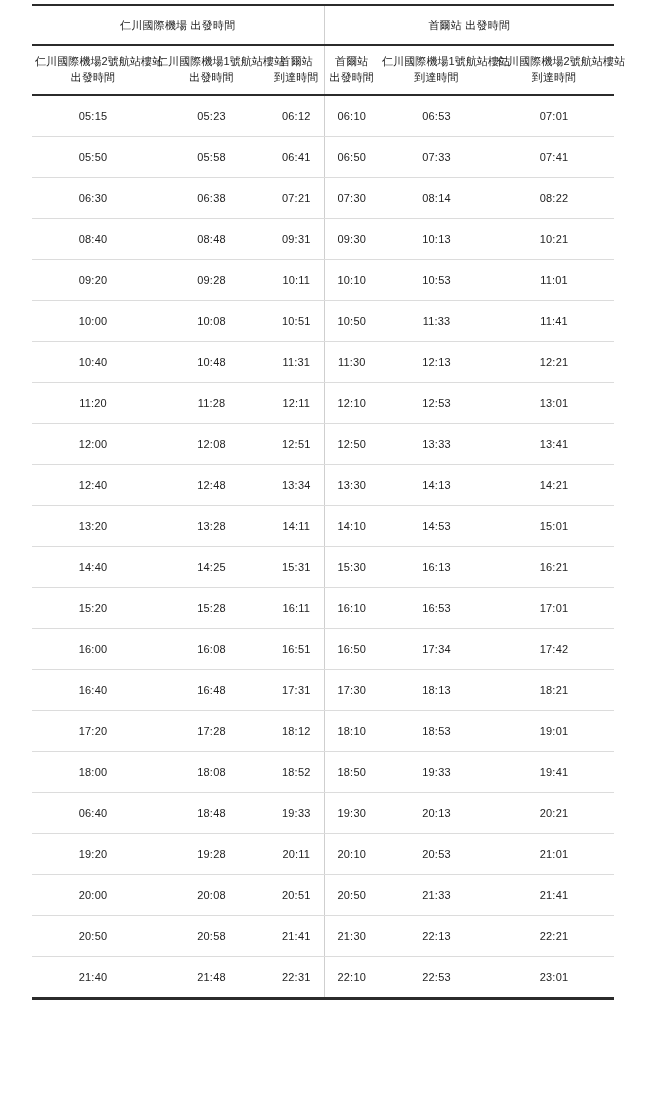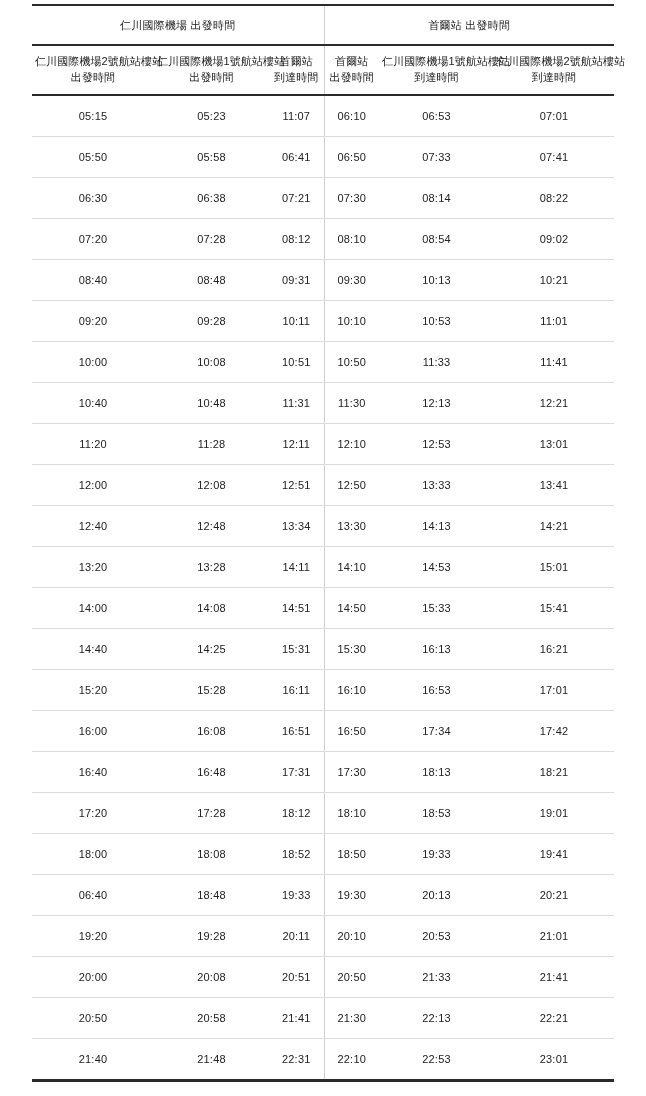--- a/index.html
+++ b/index.html
@@ -116,21 +116,21 @@
         <th class="col-divider">首爾站 到達時間</th>
         <th>首爾站 出發時間</th>
         <th>仁川國際機場1號航站樓站 到達時間</th>
         <th>仁川國際機場2號航站樓站 到達時間</th>
       </tr>
     </thead>
     <tbody id="schedule-body">
         <tr>
           <td>05:15</td>
           <td>05:23</td>
-          <td class="col-divider">11:07</td>
+          <td class="col-divider">06:12</td>
           <td>06:10</td>
           <td>06:53</td>
           <td>07:01</td>
         </tr>
         <tr>
           <td>05:50</td>
           <td>05:58</td>
           <td class="col-divider">06:41</td>
           <td>06:50</td>
           <td>07:33</td>
@@ -138,28 +138,20 @@
         </tr>
         <tr>
           <td>06:30</td>
           <td>06:38</td>
           <td class="col-divider">07:21</td>
           <td>07:30</td>
           <td>08:14</td>
           <td>08:22</td>
         </tr>
         <tr>
-          <td>07:20</td>
-          <td>07:28</td>
-          <td class="col-divider">08:12</td>
-          <td>08:10</td>
-          <td>08:54</td>
-          <td>09:02</td>
-        </tr>
-        <tr>
           <td>08:40</td>
           <td>08:48</td>
           <td class="col-divider">09:31</td>
           <td>09:30</td>
           <td>10:13</td>
           <td>10:21</td>
         </tr>
         <tr>
           <td>09:20</td>
           <td>09:28</td>
@@ -210,28 +202,20 @@
         </tr>
         <tr>
           <td>13:20</td>
           <td>13:28</td>
           <td class="col-divider">14:11</td>
           <td>14:10</td>
           <td>14:53</td>
           <td>15:01</td>
         </tr>
         <tr>
-          <td>14:00</td>
-          <td>14:08</td>
-          <td class="col-divider">14:51</td>
-          <td>14:50</td>
-          <td>15:33</td>
-          <td>15:41</td>
-        </tr>
-        <tr>
           <td>14:40</td>
           <td>14:25</td>
           <td class="col-divider">15:31</td>
           <td>15:30</td>
           <td>16:13</td>
           <td>16:21</td>
         </tr>
         <tr>
           <td>15:20</td>
           <td>15:28</td>

